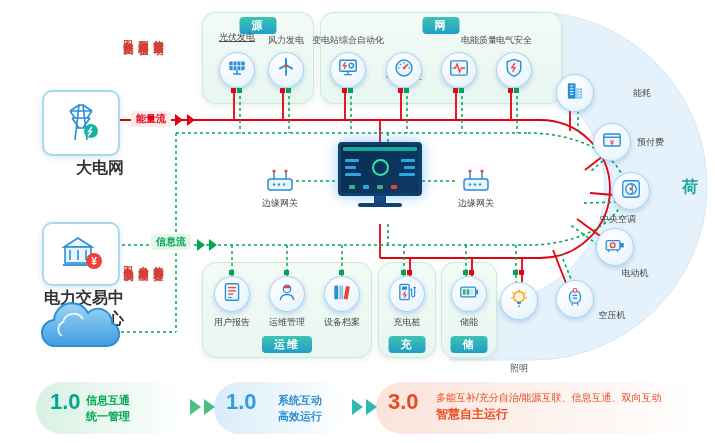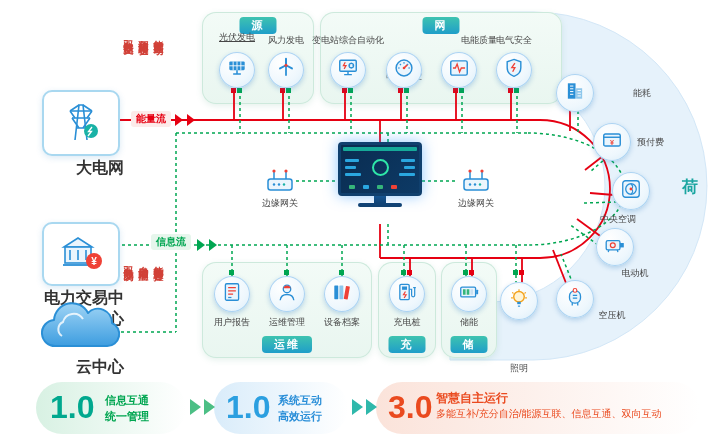--- a/index.html
+++ b/index.html
@@ -40,21 +40,21 @@
           border:3px solid #10406e;border-radius:4px;box-shadow:0 0 14px rgba(40,150,255,.5);overflow:hidden;}
   .scr-top{position:absolute;top:2px;left:2px;right:2px;height:4px;background:#17b7a0;border-radius:1px;opacity:.9;}
   .scr-ring{position:absolute;top:14px;left:31px;width:13px;height:13px;border:2px solid #2ee6a8;border-radius:50%;}
   .scr-bar{position:absolute;height:3px;background:#2aa7e0;border-radius:1px;}
   .scr-dot{position:absolute;bottom:4px;width:6px;height:4px;background:#35b57a;border-radius:1px;}
   .stand{width:12px;height:7px;background:#10406e;margin:0 auto;}
   .base{width:44px;height:4px;background:#10406e;border-radius:2px;margin:0 auto;}
   .ptitle{position:absolute;left:260px;top:211px;width:240px;text-align:center;color:#e60012;
           font-weight:bold;font-size:12px;z-index:4;letter-spacing:.5px;}
   .leg-bg{position:absolute;top:382px;height:52px;border-radius:26px;z-index:2;}
-  .leg-num{position:absolute;font-size:32px;font-weight:bold;z-index:4;}
+  .leg-num{position:absolute;font-size:22px;font-weight:bold;z-index:4;}
   .leg-lines{position:absolute;font-size:11px;font-weight:bold;line-height:16px;z-index:4;}
   .chev{display:inline-block;width:0;height:0;border-top:8px solid transparent;
         border-bottom:8px solid transparent;border-left:11px solid #4cbf85;margin-right:3px;}
   .chev-wrap{position:absolute;top:399px;z-index:4;}
   .ic{display:block;}
 </style>
 </head>
 <body>
 
 <div class="stage">
@@ -335,21 +335,20 @@
           <defs>
             <linearGradient id="cg" x1="0" y1="0" x2="0" y2="1">
               <stop offset="0" stop-color="#9fd4f5"></stop>
               <stop offset="1" stop-color="#3d9de0"></stop>
             </linearGradient>
           </defs>
           <path d="M24 48 a13 13 0 0 1 -2-26 a18 18 0 0 1 34-7 a14 14 0 0 1 24 10 a12 12 0 0 1 -5 23 z" fill="url(#cg)" stroke="#2a8fd6" stroke-width="2" stroke-linejoin="round"></path>
           <path d="M30 38 a8 8 0 0 1 1-14 a11 11 0 0 1 20-3" stroke="#fff" stroke-width="2" fill="none" opacity=".8"></path>
         </svg></span>
   </div>
-  <div class="llabel" style="left:34px;top:357px;">云中心</div>
 
   <div class="vtext" style="left:122px;top:32px;">
     <div>双向数据交互</div>
     <div>预测结果校验</div>
     <div>能量调度互动</div>
   </div>
   <div class="vtext" style="left:122px;top:258px;">
     <div>双向电能交易</div>
     <div>自动需求响应</div>
     <div>能量智慧管控</div>
@@ -397,38 +396,38 @@
       <div class="scr-dot" style="left:22px;background:#2aa7e0;"></div>
       <div class="scr-dot" style="left:36px;"></div>
       <div class="scr-dot" style="left:50px;background:#ef4136;"></div>
     </div>
     <div class="stand"></div>
     <div class="base"></div>
   </div>
 
   <div class="leg-bg" style="left:36px;width:150px;background:linear-gradient(90deg,#d8f1e3,rgba(255,255,255,0));"></div>
   <div class="leg-num" style="left:50px;top:389px;color:#00a88e;">1.0</div>
-  <div class="leg-lines" style="left:105px;top:392px;color:#00a651;">
+  <div class="leg-lines" style="left:86px;top:392px;color:#00a651;">
     <div>信息互通</div>
     <div>统一管理</div>
   </div>
   <div class="chev-wrap" style="left:190px;">
     <span class="chev"></span><span class="chev"></span>
   </div>
 
   <div class="leg-bg" style="left:214px;width:134px;background:linear-gradient(90deg,#d9ecfa,rgba(255,255,255,0));"></div>
   <div class="leg-num" style="left:226px;top:389px;color:#2b9fe0;">1.0</div>
   <div class="leg-lines" style="left:278px;top:392px;color:#2b8fd8;">
     <div>系统互动</div>
     <div>高效运行</div>
   </div>
   <div class="chev-wrap" style="left:352px;">
     <span class="chev" style="border-left-color:#2fb8ab;"></span><span class="chev" style="border-left-color:#2fb8ab;"></span>
   </div>
 
   <div class="leg-bg" style="left:376px;width:324px;background:linear-gradient(90deg,#fbe3da,rgba(255,255,255,0));"></div>
   <div class="leg-num" style="left:388px;top:389px;color:#ea4a1f;">3.0</div>
   <div class="leg-lines" style="left:436px;top:390px;color:#ea4a1f;">
+    <div style="font-size:10px;font-weight:normal;">多能互补/充分自治/能源互联、信息互通、双向互动</div>
     <div style="font-size:12px;">智慧自主运行</div>
-    <div style="font-size:10px;font-weight:normal;">多能互补/充分自治/能源互联、信息互通、双向互动</div>
   </div>
 
 </div>
 
 </body></html>

